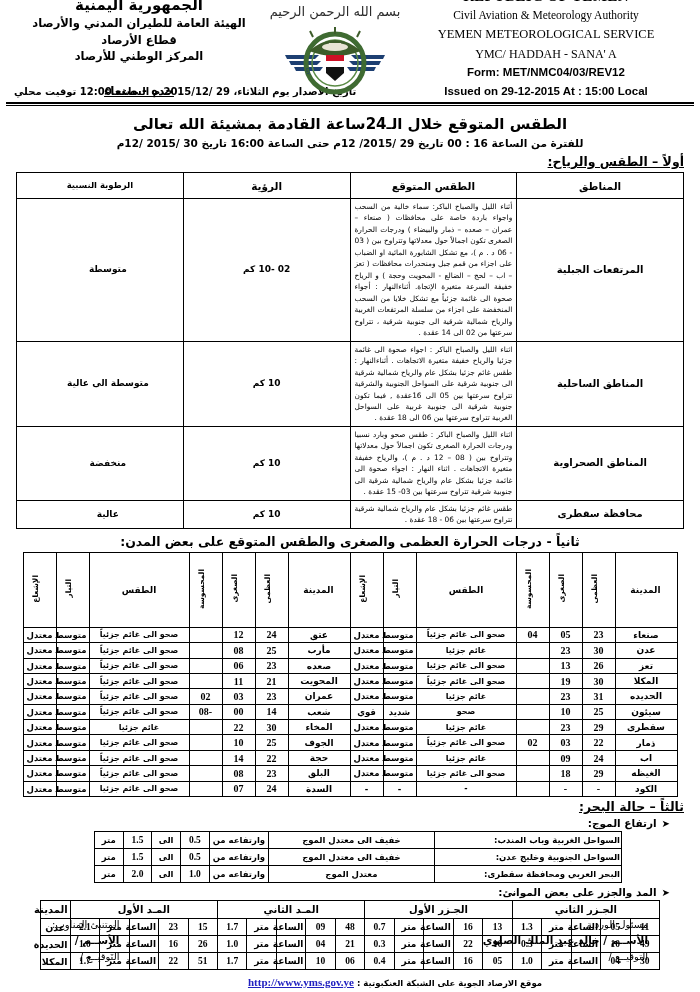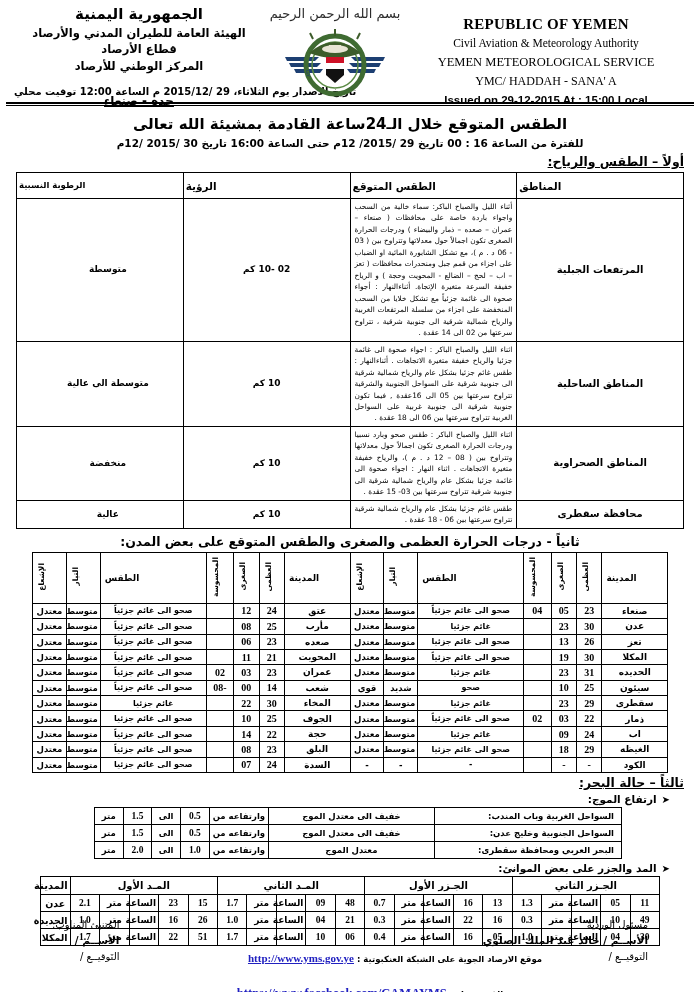--- a/index.html
+++ b/index.html
@@ -15,21 +15,21 @@
   .page {
     position: relative;
     width: 700px; height: 992px;
     padding: 0;
   }
 
   
   .header {
     display: flex;
     flex-direction: row-reverse;
-    align-items: center;
+    align-items: flex-end;
     justify-content: space-between;
     padding: 8px 14px 0 14px;
     height: 100px;
   }
   .hdr-ar {
     text-align: center;
     direction: rtl;
     width: 250px;
     padding-top: 6px;
   }
@@ -107,43 +107,43 @@
   table {
     border-collapse: collapse;
     direction: rtl;
     table-layout: fixed;
   }
   td, th { border: 1px solid #000; padding: 1px 2px; vertical-align: middle; }
 
   
   .t1 { width: 668px; margin: 0 16px; }
   .t1 th {
-    font-size: 10.5px; font-weight: bold; text-align: left;
+    font-size: 10.5px; font-weight: bold; text-align: center;
     height: 26px; background: #fff;
   }
   .t1 th.small { font-size: 8.5px; line-height: 1.15; }
   .t1 td.region {
     font-size: 10px; font-weight: bold; text-align: center;
     width: 72px; line-height: 1.2;
   }
   .t1 td.desc {
     font-size: 7.4px; text-align: justify; line-height: 1.55;
     padding: 2px 4px;
   }
   .t1 td.vis, .t1 td.hum {
     font-size: 9px; font-weight: bold; text-align: center; line-height: 1.25;
   }
   .t1 td.vis { width: 42px; }
   .t1 td.hum { width: 46px; padding-left: 18px; }
 
   
   .t2 { width: 636px; margin: 0 auto; }
   .t2 th {
-    font-size: 9px; font-weight: bold; text-align: left;
-    height: 48px; padding: 4px;
+    font-size: 9px; font-weight: bold; text-align: center;
+    height: 48px; padding: 16px;
   }
   .t2 th .vert {
     writing-mode: vertical-rl; text-orientation: mixed;
     transform: rotate(180deg);
     display: inline-block; font-size: 7.5px; white-space: nowrap;
   }
   .t2 td {
     font-size: 8.5px; text-align: center; height: 15.4px;
     font-weight: bold;
   }
@@ -154,21 +154,21 @@
   .col-mx   { width: 24px; }
   .col-mn   { width: 24px; }
   .col-fl   { width: 26px; }
   .col-wx   { width: 100px; }
   .col-cur  { width: 32px; }
   .col-rad  { width: 32px; }
 
   
   .t3 { width: 528px; margin: 1px 0 0 auto; margin-right: 78px; }
   .t3 td { font-size: 8.5px; font-weight: bold; text-align: center; height: 17px; }
-  .t3 td.zone { text-align: right; padding-right: 7px; width: 170px; }
+  .t3 td.zone { text-align: right; padding-right: 1px; width: 170px; }
   .t3 td.state { width: 150px; }
   .t3 td.lbl2 { width: 54px; }
   .t3 td.v { width: 26px; font-family: "Liberation Serif", serif; font-size: 9.5px; }
   .t3 td.to { width: 26px; }
   .t3 td.u2 { width: 26px; }
 
   
   .t4 { width: 620px; margin: 0 auto; }
   .t4 th { font-size: 10px; font-weight: bold; text-align: center; height: 18px; }
   .t4 td { font-size: 9px; font-weight: bold; text-align: center; height: 17px; }
@@ -269,20 +269,21 @@
           <textPath href="#arcb" startOffset="8%">CIVIL AVIATION &amp; METEOROLOGY</textPath>
         </text>
       </svg>
     </div>
 
     <div class="hdr-en">
       <div class="e1">REPUBLIC OF YEMEN</div>
       <div class="e2">Civil Aviation &amp; Meteorology Authority</div>
       <div class="e3">YEMEN METEOROLOGICAL SERVICE</div>
       <div class="e4">YMC/ HADDAH - SANA' A</div>
+      <div class="e5">Form: MET/NMC04/03/REV12</div>
       <div class="e6">Issued on  29-12-2015  At : 15:00  Local</div>
     </div>
   </div>
 
   <div class="issue-line">تاريخ الاصدار يوم الثلاثاء،  29 /2015/12 م  الساعة  12:00  توقيت محلي</div>
   <div class="rule-thick"></div>
 
   <div class="main-title">الطقس المتوقع خلال الـ24ساعة القادمة بمشيئة الله تعالى</div>
   <div class="sub-title">للفترة من الساعة  16 : 00  تاريخ 29 /2015/ 12م حتى الساعة  16:00  تاريخ 30 /2015 /12م</div>
   <div class="sec-title u">أولاً – الطقس والرياح:</div>

